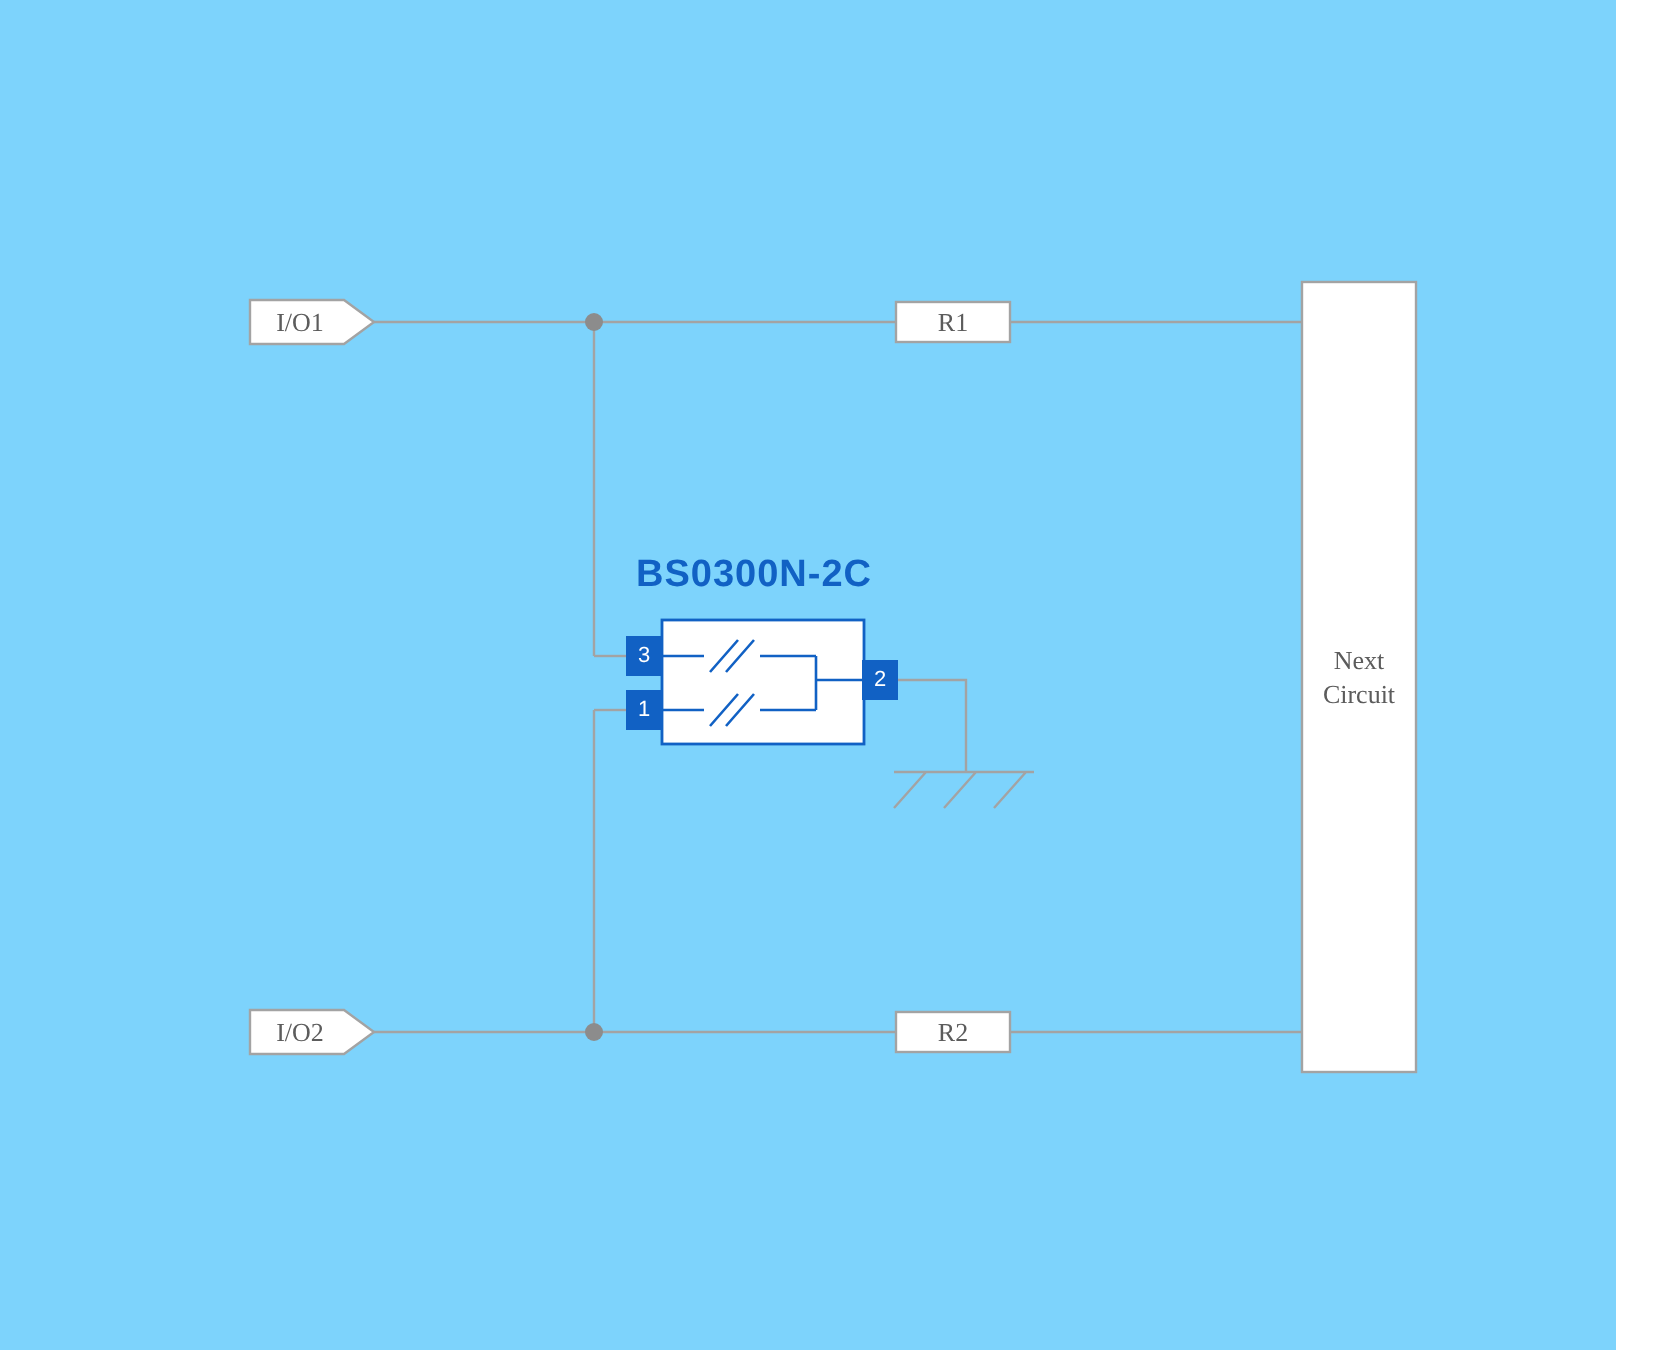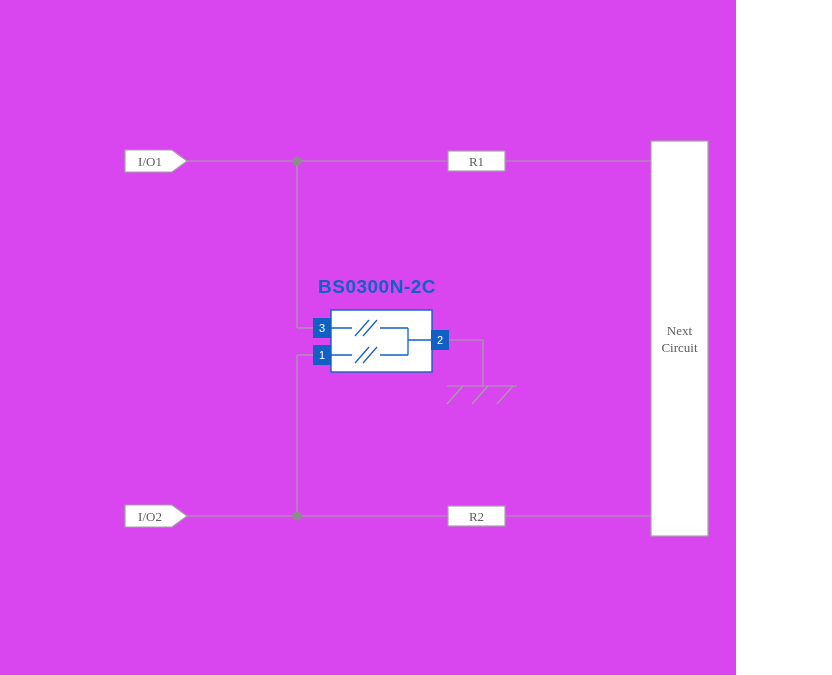--- a/index.html
+++ b/index.html
@@ -2,23 +2,23 @@
 <html><head>
 <meta charset="utf-8">
 <style>
   html, body {
     margin: 0;
     padding: 0;
     background: #ffffff;
   }
   .stage {
     position: relative;
-    width: 736px;
+    width: 808px;
     height: 675px;
-    background: #d946ef;
+    background: #7dd3fc;
     overflow: hidden;
     font-family: "Liberation Serif", serif;
   }
   svg { display: block; }
 
   .wire {
     stroke: #a3a3a3;
     stroke-width: 1.2;
     fill: none;
   }

